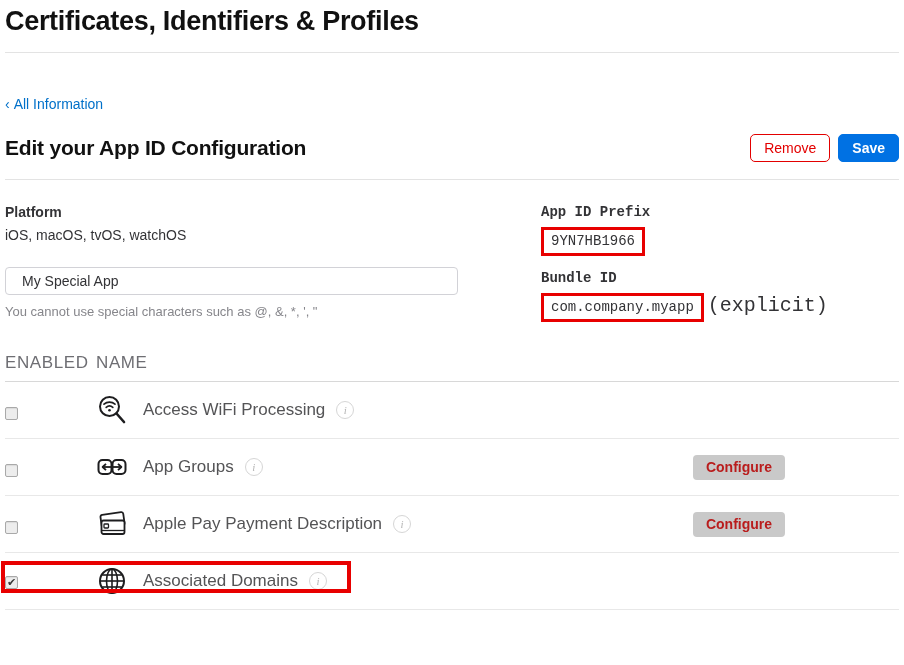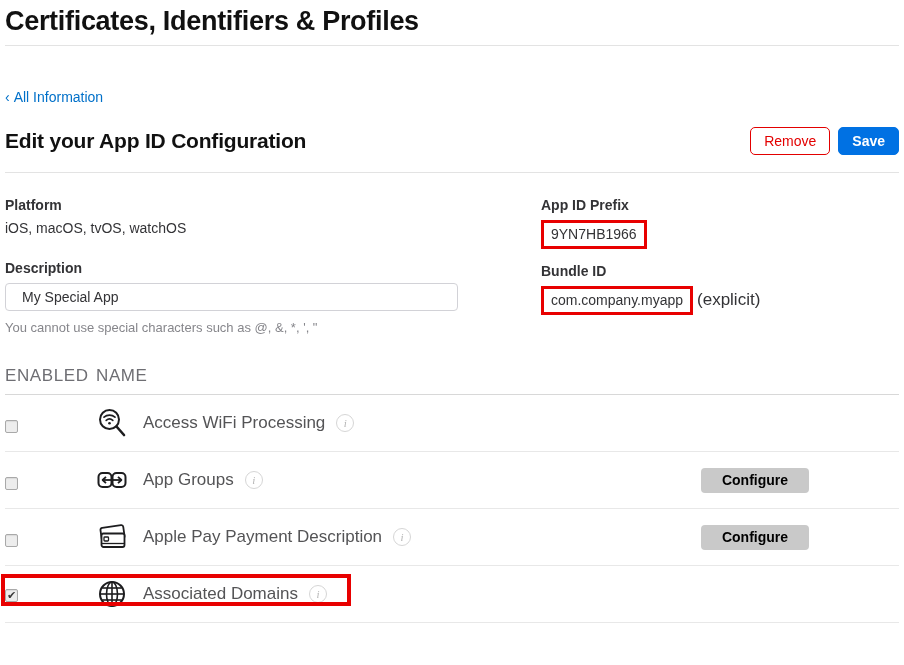--- a/index.html
+++ b/index.html
@@ -6,21 +6,21 @@
   html,body { background:#fff; }
   body {
     width:904px; height:665px;
     font-family:"Liberation Sans","DejaVu Sans",sans-serif;
     color:#333336; overflow:hidden;
   }
   .page { width:904px; padding:0 5px; position:relative; }
 
   .page-title {
     font-size:27px; font-weight:bold; color:#111;
-    padding:6px 0 8px 0; border-bottom:1px solid #e3e3e3;
+    padding:6px 0 15px 0; border-bottom:1px solid #e3e3e3;
     letter-spacing:-0.3px;
   }
 
   .back-link {
     display:inline-block; margin-top:43px;
     font-size:14px; color:#0070c9; text-decoration:none; cursor:pointer;
   }
   .back-link .chev { margin-right:4px; }
 
   .section-header {
@@ -29,37 +29,37 @@
   }
   .section-title { font-size:21px; font-weight:bold; color:#111; letter-spacing:-0.2px; }
   .section-actions { margin-left:auto; display:flex; gap:8px; }
   .btn { height:28px; padding:0 13px; border-radius:5px; font-size:14px;
          display:inline-flex; align-items:center; justify-content:center; cursor:pointer; }
   .btn-remove { background:#fff; border:1px solid #e30000; color:#e30000; }
   .btn-save   { background:#0071e3; border:1px solid #0071e3; color:#fff; font-weight:bold; }
 
   .form { display:flex; margin-top:24px;gap:19px; }
   .form-col-left  { width:517px; }
-  .form-col-right { flex:1; }
+  .form-col-right { flex:1;font-family:Liberation Mono, monospace; }
   .field-label { font-size:14px; font-weight:bold; color:#333336; margin-bottom:7px; }
   .field-value { font-size:14px; color:#333336; }
   .platform-block { margin-bottom:24px; }
   .text-input {
     width:453px; height:28px; border:1px solid #d2d2d7; border-radius:4px;
     font-size:14px; color:#333336; padding:0 16px; outline:none;
     font-family:"Liberation Sans","DejaVu Sans",sans-serif;
   }
   .help-text { font-size:13px; color:#86868b; margin-top:9px; }
 
   .red-box {
     display:inline-block; border:3px solid #e80000; padding:3px 7px 4px 7px;
     font-size:14px; color:#333336;
   }
   .prefix-block { margin-bottom:14px; }
-  .bundle-suffix { font-size:17px; color:#333336; margin-left:4px; }
+  .bundle-suffix { font-size:20px; color:#333336; margin-left:4px; }
 
   .cap-title { font-size:20px; font-weight:bold; color:#111; margin-top:40px; letter-spacing:-0.2px; }
 
   .cap-header {
     display:flex; margin-top:31px; padding-bottom:8px; border-bottom:1px solid #d8d8d8;
     font-size:17px; color:#6e6e73; letter-spacing:0.6px;
   }
   .col-enabled { width:91px; }
 
   .cap-row {
@@ -75,23 +75,23 @@
   }
   .icon-cell { width:47px; display:flex; align-items:center; }
   .cap-name { font-size:17px; color:#545456; margin-right:11px; }
   .info-icon {
     width:18px; height:18px; border:1.5px solid #d6d6d6; border-radius:50%;
     display:inline-flex; align-items:center; justify-content:center;
     font-size:11px; font-style:italic; font-family:"Liberation Serif",serif;
     color:#b5b5b5; cursor:pointer;
   }
   .btn-configure {
-    margin-left:auto; margin-right:90px;
-    width:108px; height:25px; border-radius:4px; border:none;
-    background:#c9c9c9; color:#000000; font-size:14px; font-weight:bold; cursor:pointer;
+    margin-left:auto; margin-right:114px;
+    width:92px; height:25px; border-radius:4px; border:none;
+    background:#c9c9c9; color:#b91c1c; font-size:14px; font-weight:bold; cursor:pointer;
   }
   .row-annotation {
     position:absolute; left:-4px; top:8px; width:350px; height:32px;
     border:4px solid #e80000; pointer-events:none;
   }
   svg.cap-icon { display:block; }
 </style>
 </head>
 <body>
 
@@ -108,21 +108,20 @@
       <button class="btn btn-save">Save</button>
     </div>
   </div>
 
   <div class="form">
     <div class="form-col-left">
       <div class="platform-block">
         <div class="field-label">Platform</div>
         <div class="field-value">iOS, macOS, tvOS, watchOS</div>
       </div>
-      <div class="field-label">Description</div>
       <input class="text-input" type="text" value="My Special App" style="">
       <div class="help-text">You cannot use special characters such as @, &amp;, *, ', "</div>
     </div>
 
     <div class="form-col-right">
       <div class="prefix-block">
         <div class="field-label">App ID Prefix</div>
         <span class="red-box"><span>9YN7HB1966</span></span>
       </div>
       <div>

